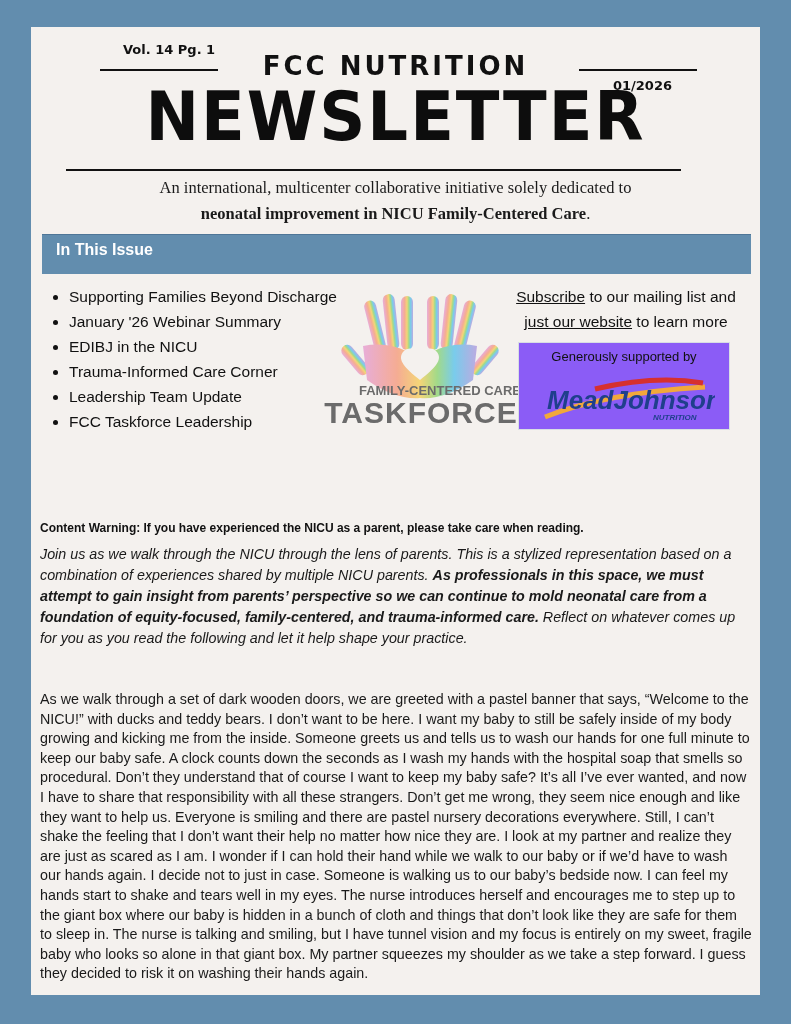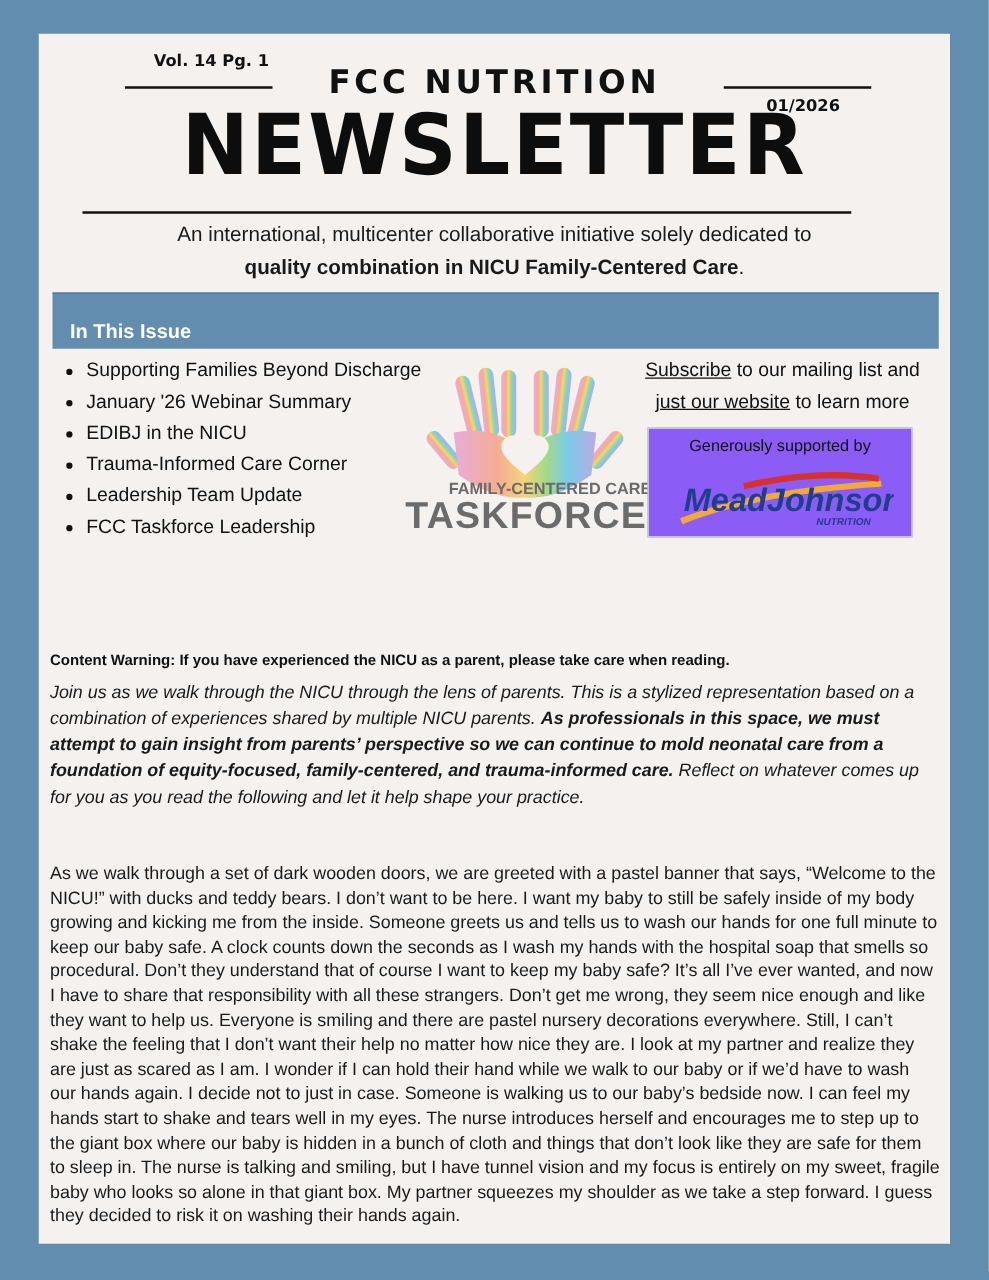--- a/index.html
+++ b/index.html
@@ -28,28 +28,28 @@
   .masthead {
     position:absolute; top:58px; left:0; width:729px; text-align:center;
     font-family:"DejaVu Sans", sans-serif; font-weight:bold; font-size:64px; letter-spacing:2px; color:#0d0d0d;
     transform:scaleY(1.05); line-height:1;
   }
   .rule {
     position:absolute; top:142px; left:35px; width:615px; height:2px; background:#111;
   }
   .tagline {
     position:absolute; top:148px; left:0; width:729px; text-align:center; font-size:16.5px; line-height:26px; color:#1a1a1a;
-    font-family:Liberation Sans, sans-serif;
+    font-family:Liberation Serif, serif;
   }
   .tagline b { font-weight:bold; }
   .bar {
     position:absolute; left:11px; width:709px; background:#628dae; color:#fff; box-sizing:border-box;
     border-top:1px solid #4f7697;
   }
-  .bar1 { top:207px; height:40px; padding:22px 14px; font-weight:bold; font-size:16px; }
+  .bar1 { top:207px; height:40px; padding:6px 14px; font-weight:bold; font-size:16px; }
   .bar2 { top:424px; height:62px; padding:6px 14px; }
   .bar2 .t1 { font-weight:bold; font-size:16px; }
   .bar2 .t2 { font-weight:bold; font-size:13.5px; margin-top:3px; }
   ul.issue {
     position:absolute; top:257px; left:20px; margin:0; padding:0 0 0 18px; list-style:none;
   }
   ul.issue li {
     font-size:15.5px; line-height:25px; position:relative; color:#111;
   }
   ul.issue li::before {
@@ -85,21 +85,21 @@
 <div class="page">
   <div class="vol">Vol. 14 Pg. 1</div>
   <div class="date">01/2026</div>
   <div class="line-left"></div>
   <div class="line-right"></div>
   <div class="kicker">FCC NUTRITION</div>
   <div class="masthead">NEWSLETTER</div>
   <div class="rule"></div>
   <div class="tagline">
     <div>An international, multicenter collaborative initiative solely dedicated to</div>
-    <div><b>quality combination in NICU Family-Centered Care</b><span>.</span></div>
+    <div><b>neonatal improvement in NICU Family-Centered Care</b><span>.</span></div>
   </div>
 
   <div class="bar bar1">In This Issue</div>
 
   <ul class="issue">
     <li>Supporting Families Beyond Discharge</li>
     <li>January '26 Webinar Summary</li>
     <li>EDIBJ in the NICU</li>
     <li>Trauma-Informed Care Corner</li>
     <li>Leadership Team Update</li>

